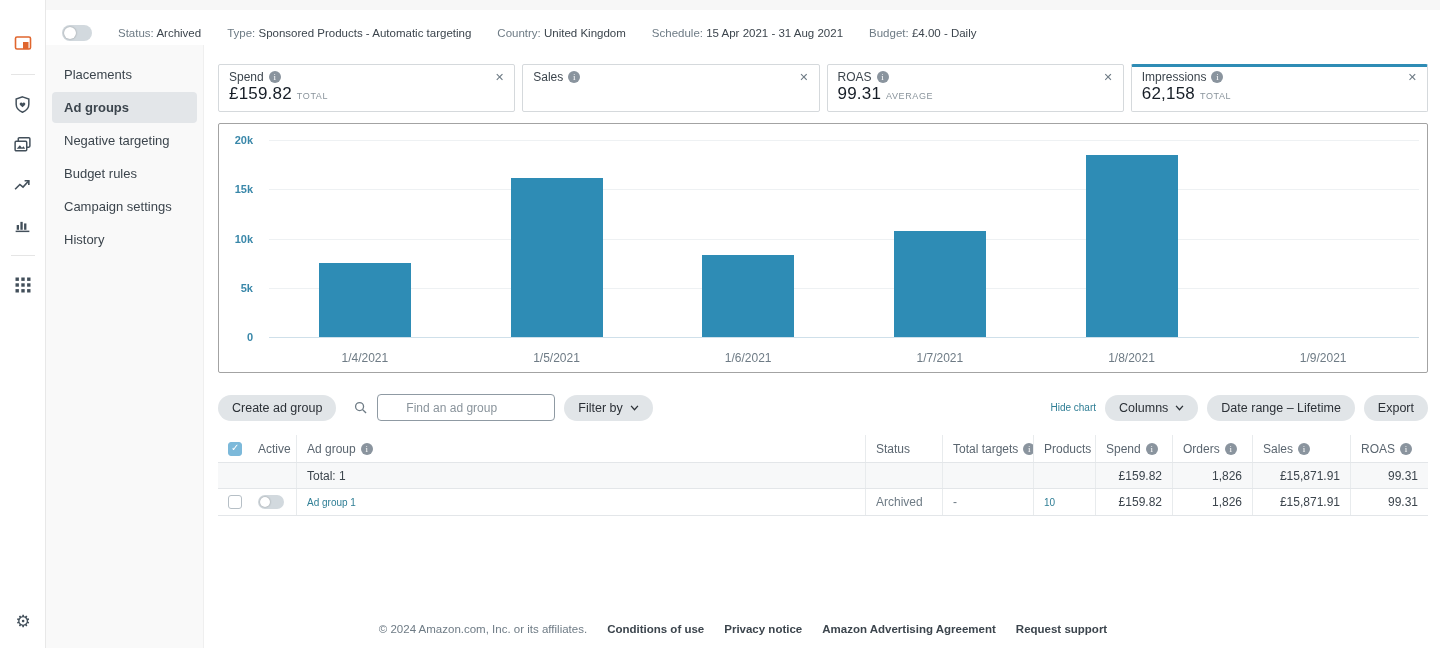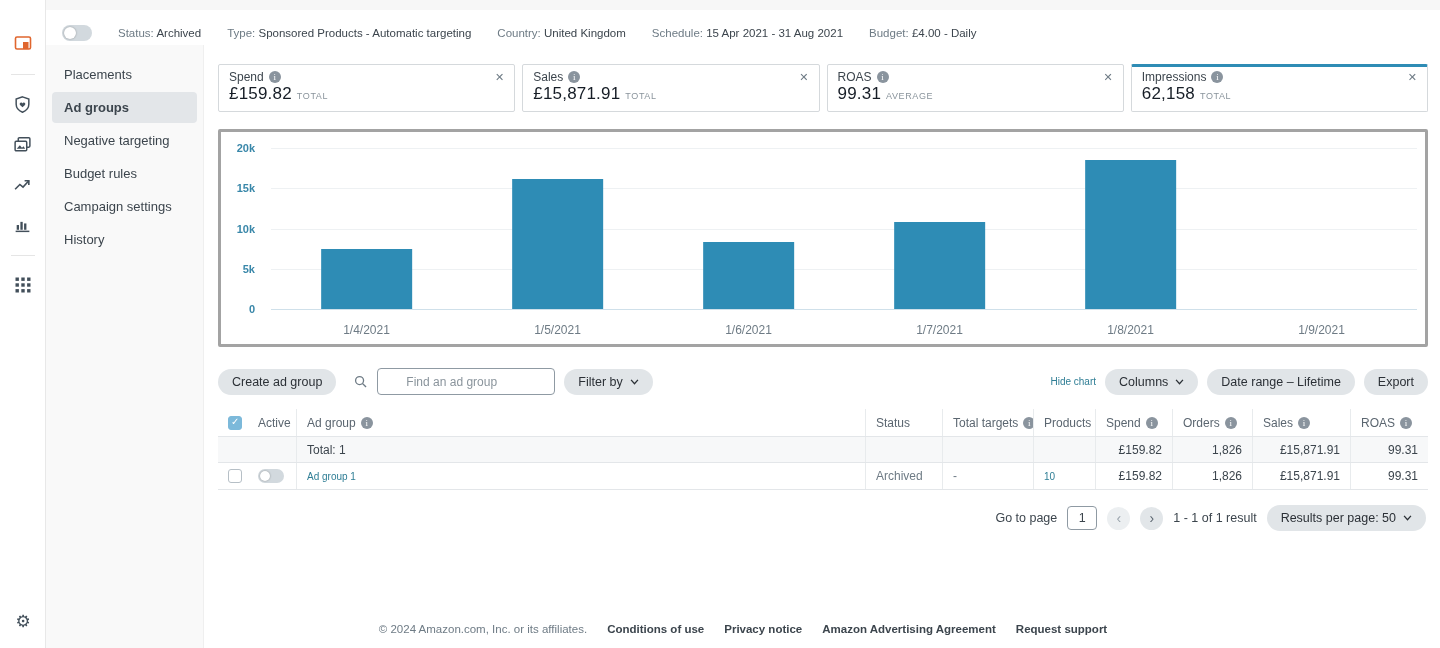--- a/index.html
+++ b/index.html
@@ -39,21 +39,21 @@
   .card-top { display:flex; align-items:center; font-size:12px; color:#3c454d; }
   .card-close { margin-left:auto; color:#6e7b85; font-size:11px; cursor:pointer; line-height:1; }
   .card-val { font-size:17px; color:#161d26; letter-spacing:.2px; }
   .card-unit { font-size:9px; color:#8a949c; letter-spacing:.6px; margin-left:5px; }
   .add-metric { flex:1; height:48px; border:1px dashed #767f88; border-radius:2px; display:flex; align-items:center; justify-content:center; font-size:12.5px; color:#161d26; cursor:pointer; background:#fff; }
 
   .info-icon { display:inline-block; width:12px; height:12px; border-radius:50%; background:#8a949e; color:#fff; font-size:9px; line-height:12px; text-align:center; margin-left:5px; flex:0 0 auto; }
   .info-icon::after { content:'i'; font-family:"Liberation Serif", serif; }
 
   
-  .chart-box { margin-top:17px; border:3px solid #a3a3a3; border-radius:2px; height:218px; position:relative; background:#fff; }
+  .chart-box { margin-top:11px; border:1px solid #a3a3a3; border-radius:2px; height:250px; position:relative; background:#fff; }
   .chart-y-axis { position:absolute; left:0; top:16px; bottom:35px; width:44px; }
   .ytick { position:absolute; right:10px; transform:translateY(-50%); font-size:11px; font-weight:bold; color:#3987a9; }
   .chart-gridlines { position:absolute; left:50px; right:8px; top:16px; bottom:35px; }
   .gridline { position:absolute; left:0; right:0; height:1px; background:#eef1f3; }
   .gridline.baseline { background:#cfe0ea; }
   .chart-bars { position:absolute; left:50px; right:8px; top:16px; bottom:35px; display:flex; }
   .bar-slot { flex:1; position:relative; }
   .bar { position:absolute; bottom:0; left:50%; transform:translateX(-50%); width:48%; }
   .chart-x-labels { position:absolute; left:50px; right:8px; bottom:7px; display:flex; }
   .xtick { flex:1; text-align:center; font-size:12px; color:#6e7b85; }
@@ -186,21 +186,20 @@
             <span class="card-close">✕</span>
           </div>
         <div><span class="card-val">£159.82</span><span class="card-unit">TOTAL</span></div>
       </div>
       <div class="card">
         <div class="card-top">
             <span>Sales</span>
             <span class="info-icon"></span>
             <span class="card-close">✕</span>
           </div>
-        <div><span class="card-val">£15,871.91</span><span class="card-unit">TOTAL</span></div>
       </div>
       <div class="card">
         <div class="card-top">
             <span>ROAS</span>
             <span class="info-icon"></span>
             <span class="card-close">✕</span>
           </div>
         <div><span class="card-val">99.31</span><span class="card-unit">AVERAGE</span></div>
       </div>
       <div class="card selected">
@@ -350,33 +349,20 @@
         <div class="sep">
             <a class="link">10</a>
           </div>
         <div class="sep num">£159.82</div>
         <div class="sep num">1,826</div>
         <div class="sep num">£15,871.91</div>
         <div class="sep num">99.31</div>
       </div>
     </div>
 
-    <div class="pagination">
-      <span>Go to page</span>
-      <input class="page-input" type="text" value="1" style="">
-      <button class="page-arrow prev">‹</button>
-      <button class="page-arrow">›</button>
-      <span>1 - 1 of 1 result</span>
-      <button class="pill">
-          <span>Results per page: 50</span>
-          <svg class="chev" viewBox="0 0 10 7">
-            <polyline points="1,1 5,5.5 9,1" fill="none" stroke="#2b3036" stroke-width="1.5"></polyline>
-          </svg>
-        </button>
-    </div>
 
   </main>
 
   <footer class="footer">
     <span class="copy">© 2024 Amazon.com, Inc. or its affiliates.</span>
     <span style="display:flex; gap:20px;font-weight:bold;">
         <a>Conditions of use</a>
         <a>Privacy notice</a>
         <a>Amazon Advertising Agreement</a>
         <a>Request support</a>

